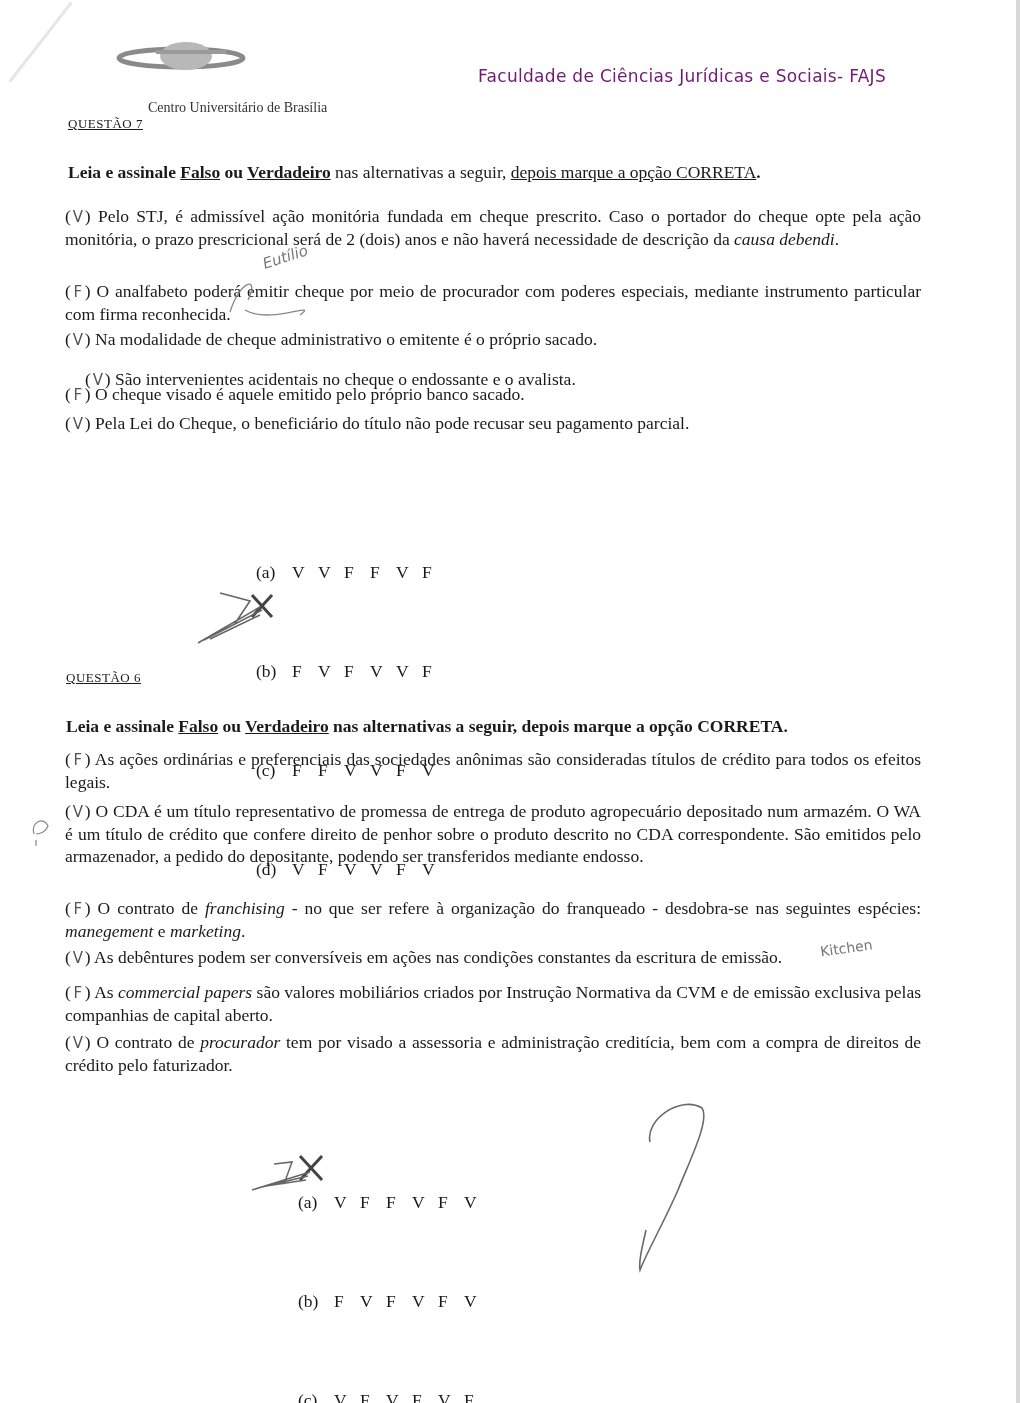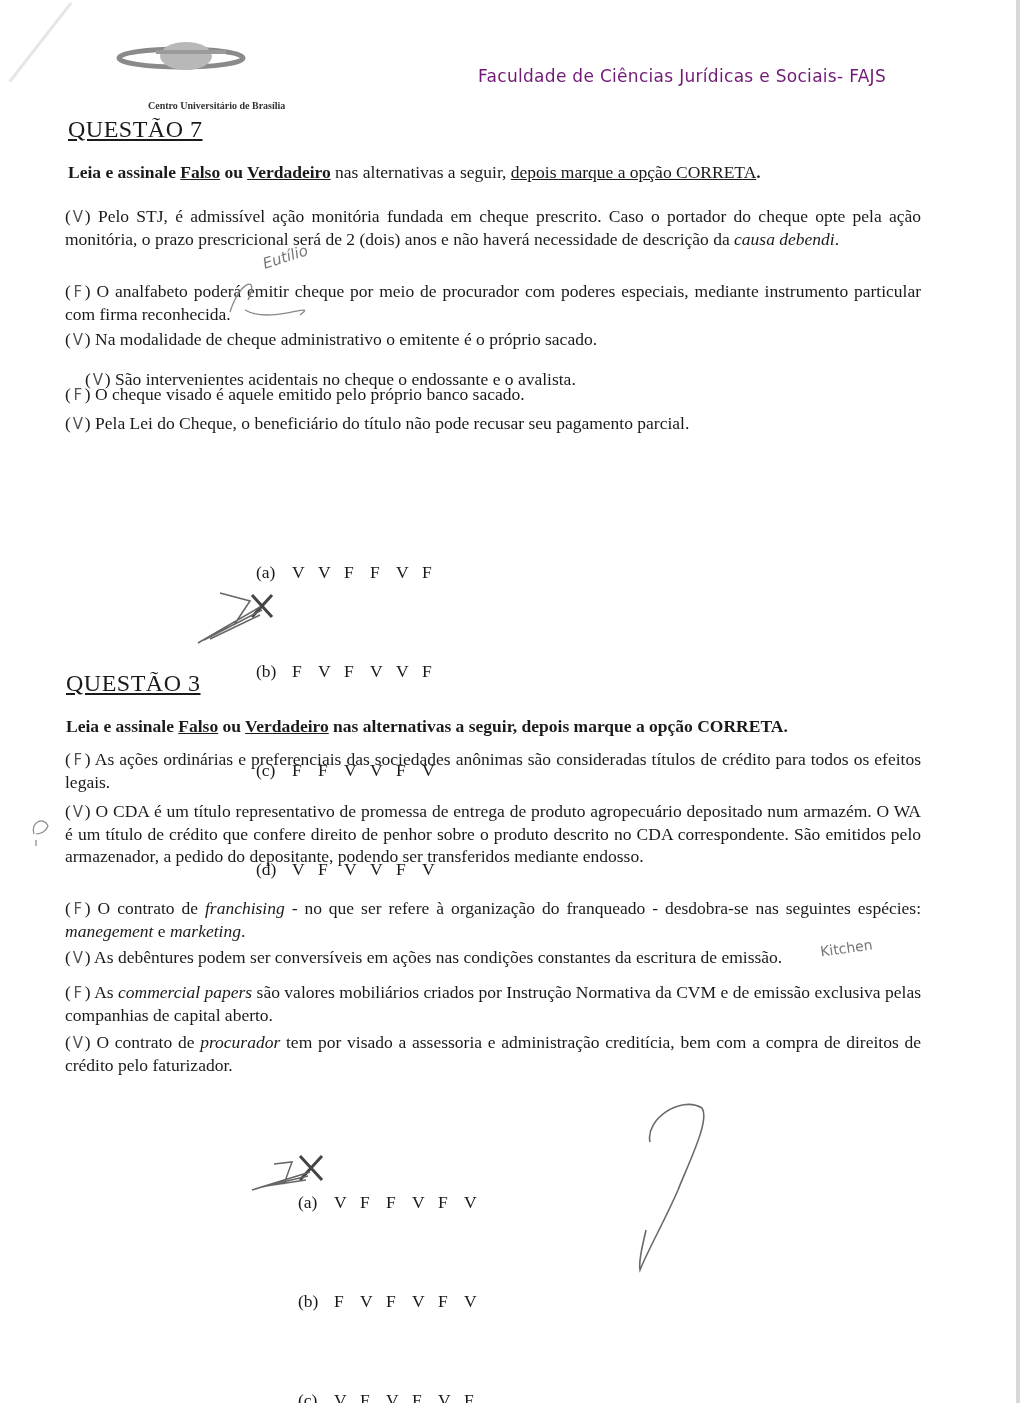--- a/index.html
+++ b/index.html
@@ -7,24 +7,24 @@
     width: 1020px; height: 1403px; background: #ffffff; position: relative; overflow: hidden;
     font-family: "Liberation Serif", serif; color: #1a1a1a;
   }
   .abs { position: absolute; }
   .right-edge { position: absolute; right: 0; top: 0; width: 4px; height: 1403px; background: #d8d8d8; }
   .scan-line { position: absolute; left: 2px; top: 2px; width: 3px; height: 100px; background: #e6e6e6; transform: rotate(38deg); transform-origin: top left; left: 70px; }
 
   
   .logo { left: 96px; top: 38px; width: 220px; height: 72px; }
   .logo-word { position: absolute; left: 4px; top: 28px; font-family: "DejaVu Sans", sans-serif; font-weight: bold; font-size: 34px; letter-spacing: 1px; color: #8c8c8c; text-shadow: 1px 1px 0 #6d6d6d; }
-  .logo-sub { position: absolute; left: 52px; top: 62px; font-size: 10px; color: #333; font-family: "Liberation Serif", serif; white-space: nowrap; font-weight: bold; }
+  .logo-sub { position: absolute; left: 52px; top: 62px; font-size: 14px; color: #333; font-family: "Liberation Serif", serif; white-space: nowrap; }
   .header-right { left: 478px; top: 66px; font-family: "DejaVu Sans", sans-serif; font-size: 17px; color: #701a75; letter-spacing: 0.3px; white-space: nowrap; }
 
-  .q-title { font-size: 24px; text-decoration: underline; letter-spacing: 0.5px; white-space: nowrap; }
+  .q-title { font-size: 13px; text-decoration: underline; letter-spacing: 0.5px; white-space: nowrap; }
   .q-instr { font-size: 17.5px; font-weight: bold; white-space: nowrap; }
   .q-instr u { text-decoration: underline; }
   .u { }
 
   .stmt { position: absolute; left: 65px; width: 856px; font-size: 17.5px; line-height: 22px; text-align: justify; }
   .stmt .mark { font-family: "DejaVu Sans", sans-serif; font-size: 15px; color: #555; display: inline-block; min-width: 14px; text-align: center; }
   .stmt i { font-style: italic; }
 
   .opts { position: absolute; font-size: 17.5px; line-height: 33px; white-space: pre; }
   .opt-row { display: flex; gap: 0; }
@@ -95,21 +95,21 @@
   <div class="opt-row crossed">
     <span class="opt-label">(d)</span>
     <span class="opt-val">V</span><span class="opt-val">F</span><span class="opt-val">V</span><span class="opt-val">V</span><span class="opt-val">F</span><span class="opt-val">V</span>
   </div>
 </div>
 <svg class="scribble" style="left:190px;top:585px" width="100" height="60">
   <path d="M62 10 L82 32 M82 10 L62 32" stroke="#444" stroke-width="3"></path>
   <path d="M8 58 L70 22 M14 55 L72 25 M20 54 L70 30 M30 8 L60 16 L44 40" stroke="#666" stroke-width="1.6" fill="none"></path>
 </svg>
 
-<div class="abs q-title" style="left:66px;top:670px;">QUESTÃO  3</div>
+<div class="abs q-title" style="left:66px;top:670px;">QUESTÃO  6</div>
 <div class="abs q-instr" style="left:66px;top:716px;">
   <span>Leia e assinale </span><u>Falso</u><span> ou </span><u>Verdadeiro</u><span>  nas alternativas a seguir, </span><span>depois marque a opção CORRETA</span><span>.</span>
 </div>
 
 <div class="stmt" style="top:748px;">
   (<span class="mark">F</span>) <span>As ações ordinárias e preferenciais das sociedades anônimas são consideradas </span><span class="u">títulos de crédito</span><span> para todos os efeitos legais.</span>
 </div>
 <div class="stmt" style="top:800px;">
   (<span class="mark">V</span>) <span>O CDA é um título representativo de promessa de entrega de produto agropecuário depositado num armazém.  O WA é um título de crédito que confere direito de penhor sobre o produto descrito no CDA correspondente. São emitidos pelo armazenador, a pedido do depositante, podendo ser transferidos mediante endosso.</span>
 </div>

